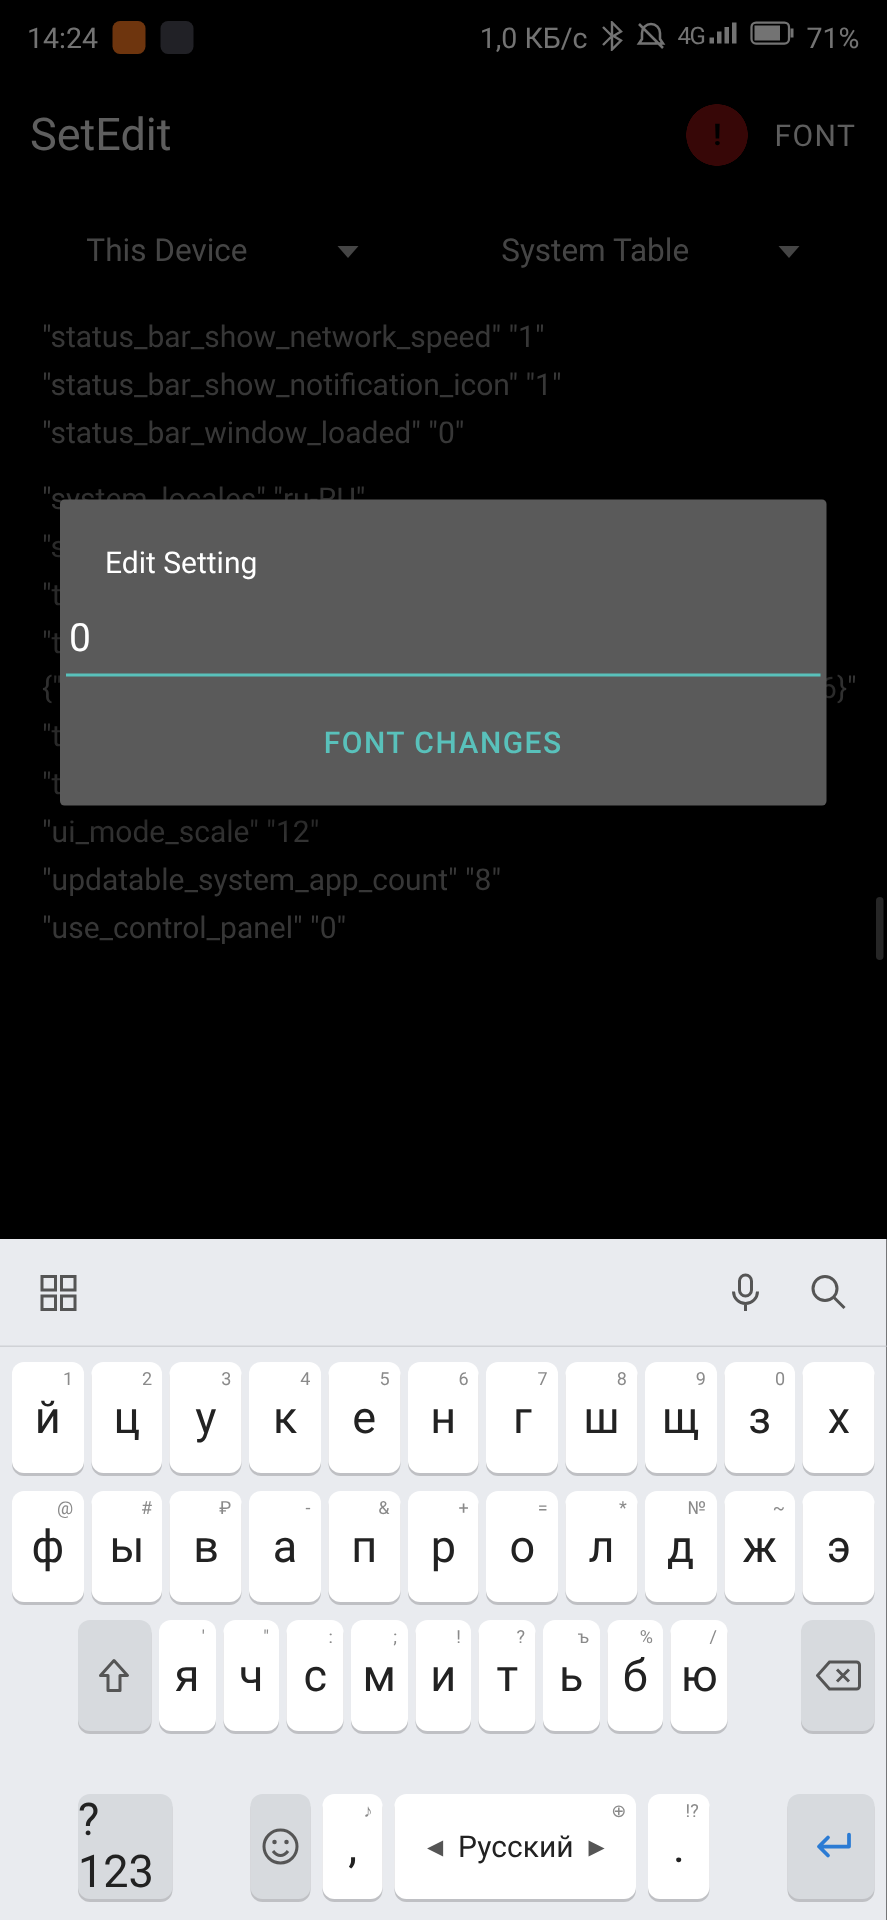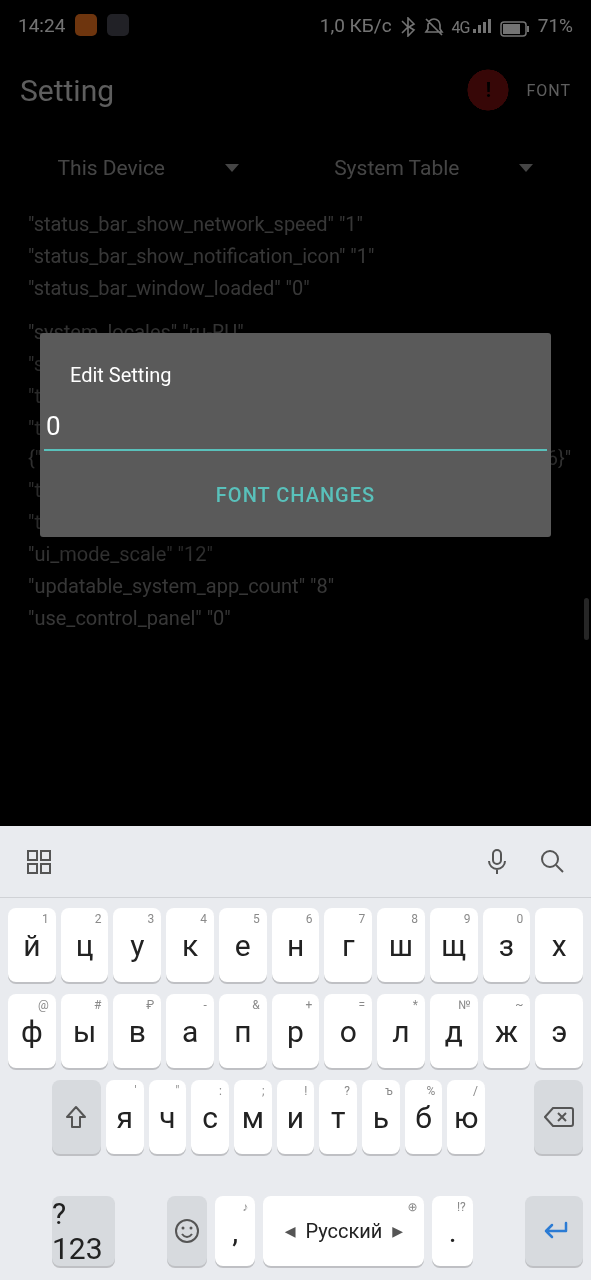--- a/index.html
+++ b/index.html
@@ -1,31 +1,31 @@
 <!DOCTYPE html>
 <html><head>
 <meta charset="utf-8">
 <style>
   * { margin: 0; padding: 0; box-sizing: border-box; font-family: Roboto, Arial, sans-serif; }
   html, body { width: 591px; height: 1280px; background: #000; overflow: hidden; }
   .statusbar { height: 50px; display: flex; align-items: center; justify-content: space-between; padding: 0 18px; color: #fff; font-size: 19px; }
   .status-left { display: flex; align-items: center; gap: 10px; }
-  .status-right { display: flex; align-items: flex-end; gap: 8px; }
+  .status-right { display: flex; align-items: flex-start; gap: 8px; }
   .mini-icon { width: 22px; height: 22px; border-radius: 5px; display: inline-block; }
   .orange { background: #f47521; }
   .dark { background: #4a4a55; }
   .header { height: 80px; display: flex; align-items: center; justify-content: space-between; padding: 0 20px; }
   .app-title { color: #d0d0d0; font-size: 30px; font-weight: 400; }
   .header-right { display: flex; align-items: center; gap: 18px; }
   .gear-badge { width: 40px; height: 40px; background: #7a1010; border-radius: 50%; position: relative; }
   .gear-badge::after { content: "!"; position: absolute; top: 50%; left: 50%; transform: translate(-50%,-52%); color: #000; font-weight: 700; font-size: 20px; }
   .gear-badge::before { content:""; position:absolute; inset:-4px; border-radius:50%;
      background: radial-gradient(circle,#7a1010 60%, transparent 61%);
   }
-  .font-btn { color: #d0d0d0; font-size: 16px; letter-spacing: 1px; }
+  .font-btn { color: #d0d0d0; font-size: 20px; letter-spacing: 1px; }
   .dropdowns { display: flex; justify-content: space-around; padding: 26px 10px 18px; }
   .dropdown { color: #9a9a9a; font-size: 21px; display: flex; align-items: center; gap: 60px; }
   .chev { width: 0; height: 0; border-left: 7px solid transparent; border-right: 7px solid transparent; border-top: 8px solid #9a9a9a; }
   .list { padding: 10px 28px 0; color: #7a7a7a; font-size: 20px; line-height: 30px; }
   .row { padding: 1px 0; }
   .scrim { position: absolute; inset: 0; background: rgba(0,0,0,0.55); }
   .dialog { position: absolute; left: 40px; right: 40px; top: 333px; background: #5a5a5a; border-radius: 3px; padding: 0; box-shadow: 0 8px 24px rgba(0,0,0,0.6); }
   .dialog-title { color: #fff; font-size: 20px; padding: 30px 30px 20px; font-weight: 400; }
   .input-wrap { margin: 0 0 0 0; padding: 0 4px 0 4px; }
   .input-field { width: 100%; background: transparent; border: none; border-bottom: 2px solid #59c1bb; color: #fff; font-size: 26px; padding: 4px 2px 8px; outline: none; }
@@ -81,21 +81,21 @@
           <rect x="1" y="1" width="25" height="14" rx="3" stroke="#fff" stroke-width="1.5" fill="none"></rect>
           <rect x="27" y="5" width="2" height="6" fill="#fff"></rect>
           <rect x="3" y="3" width="17" height="10" fill="#fff"></rect>
         </svg>
     </span>
     <span>71%</span>
   </div>
 </div>
 
 <div class="header">
-  <div class="app-title">Setting</div>
+  <div class="app-title">SetEdit</div>
   <div class="header-right">
     <div class="gear-badge"></div>
     <div class="font-btn">FONT</div>
   </div>
 </div>
 
 <div class="dropdowns">
   <div class="dropdown">
     <span>This Device</span>
     <span class="chev"></span>

